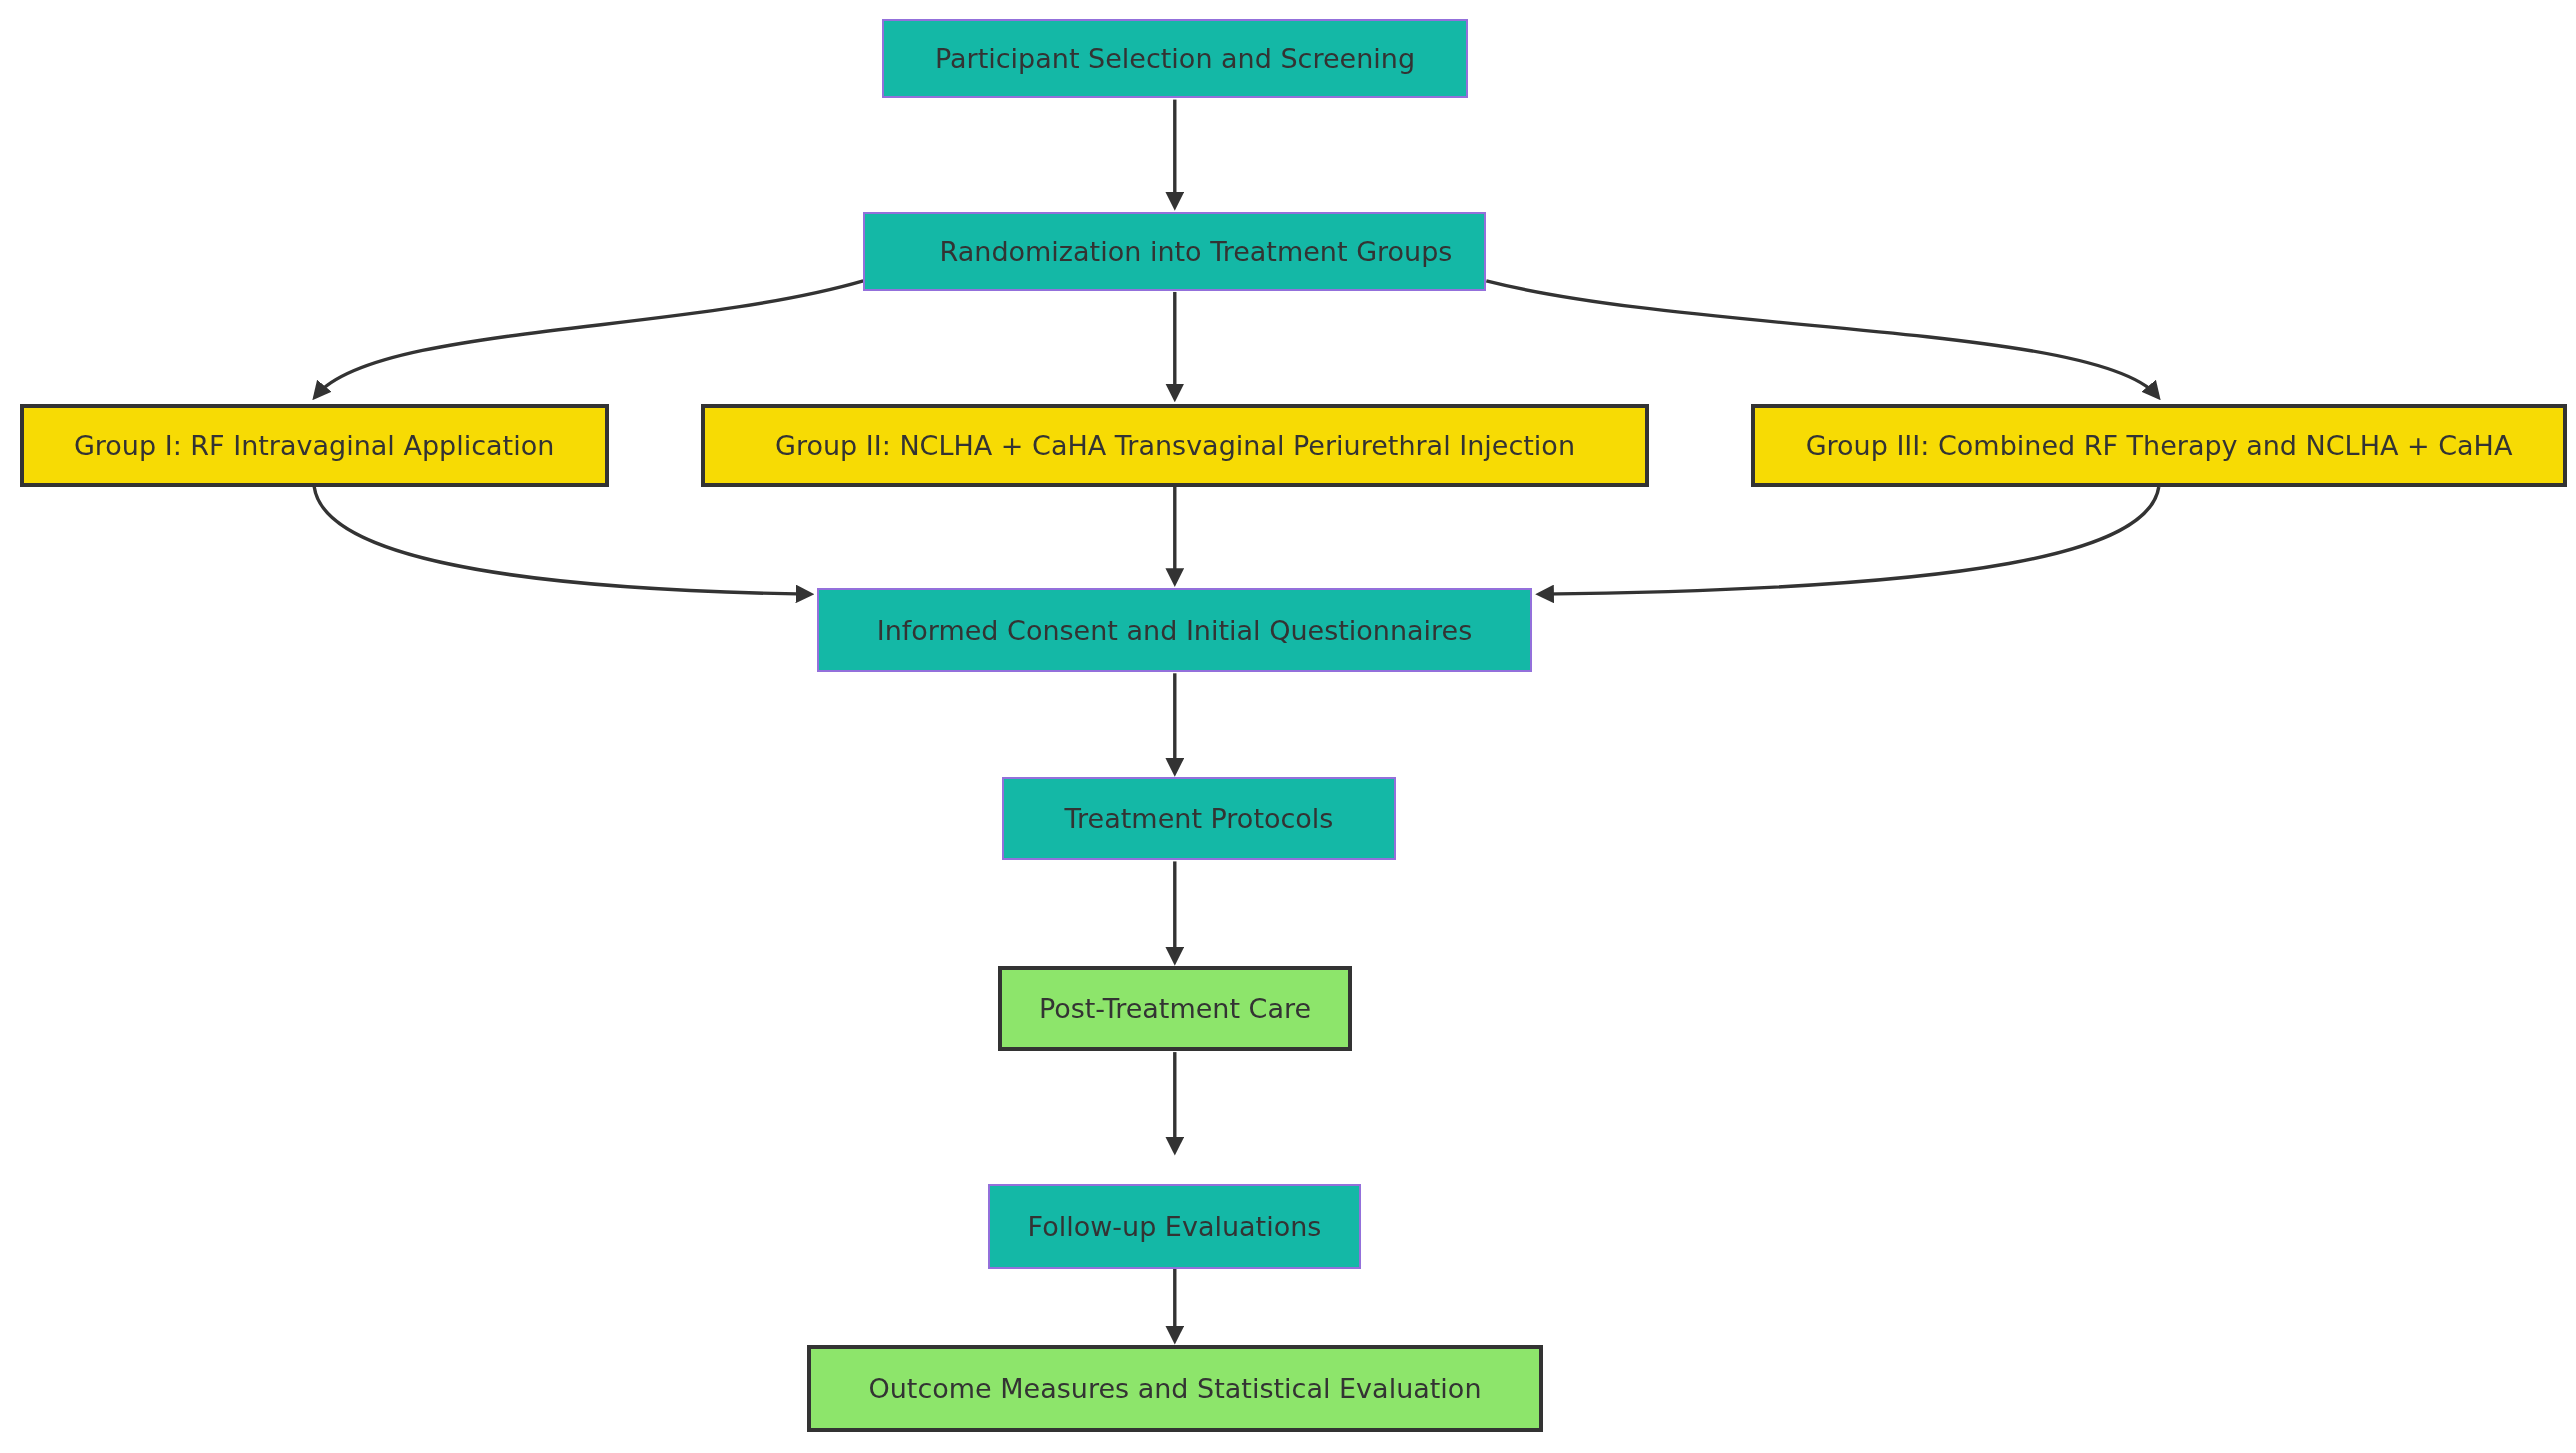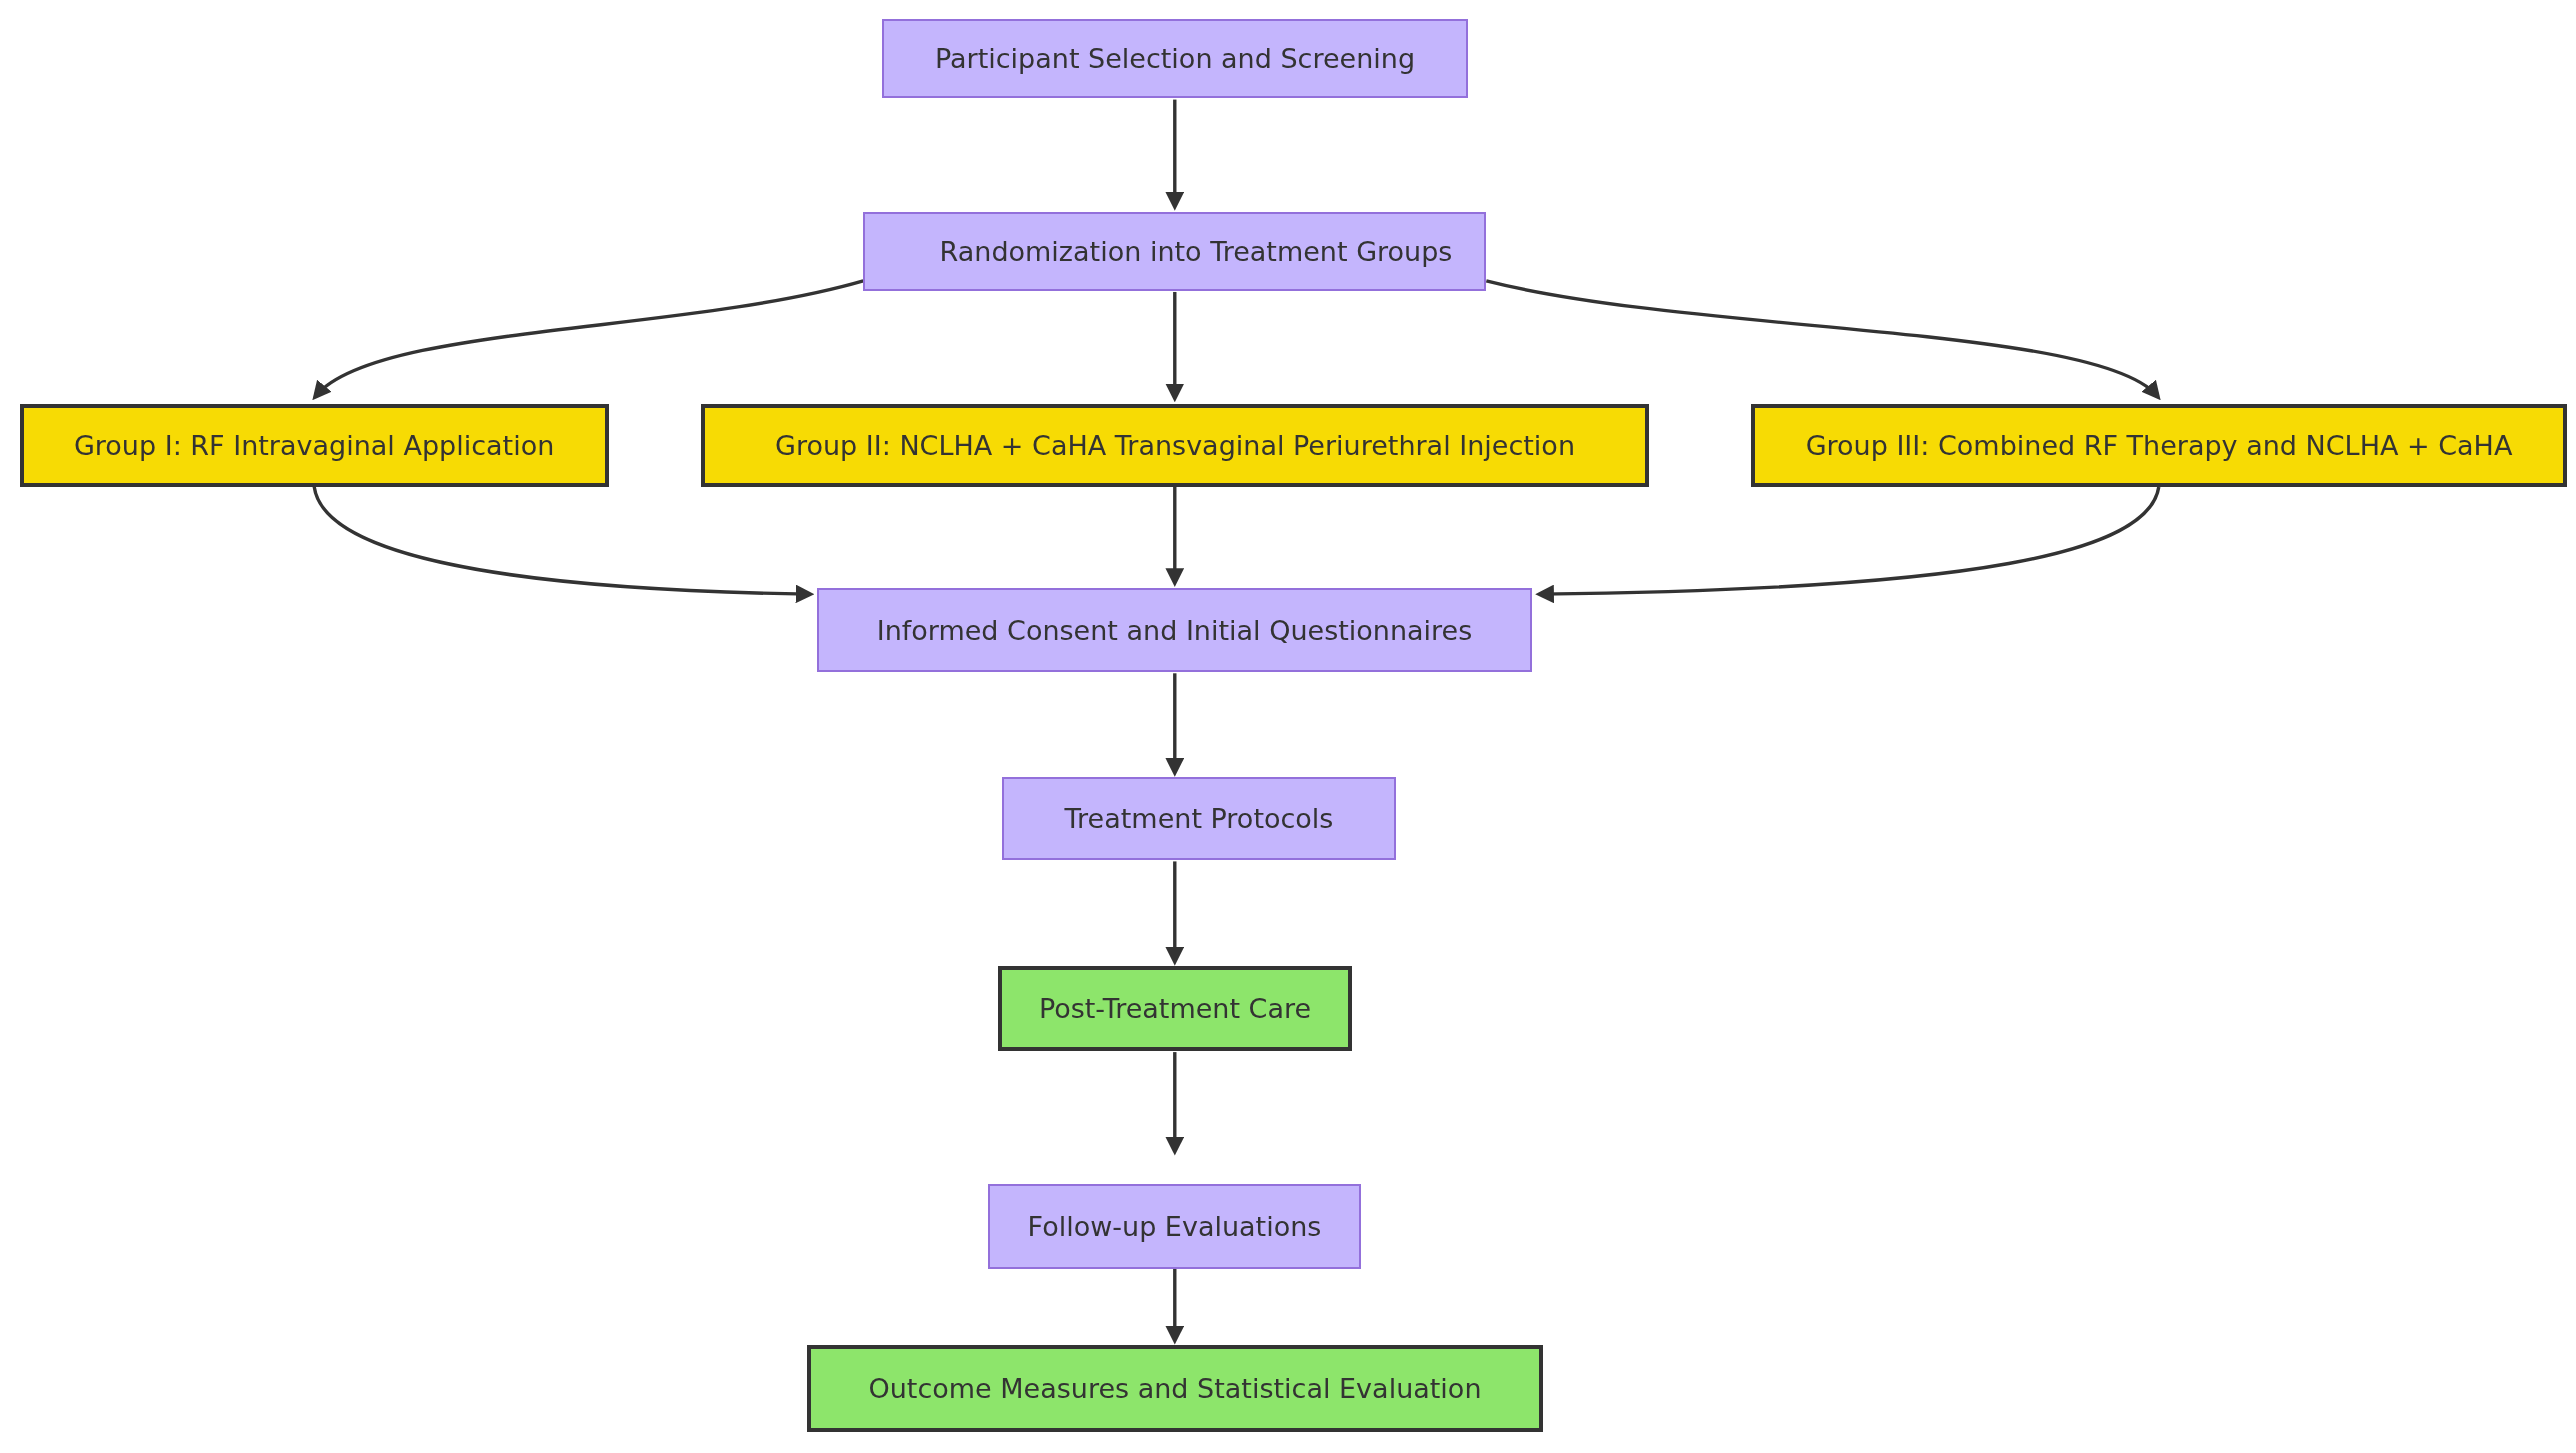--- a/index.html
+++ b/index.html
@@ -29,21 +29,21 @@
     display: flex;
     align-items: center;
     justify-content: center;
     box-sizing: border-box;
     white-space: nowrap;
     font-size: 27px;
     color: #333333;
     text-align: center;
   }
   .node.lavender {
-    background: #c4b5fd;
+    background: #14b8a6;
     border: 2.6px solid #9370DB;
     justify-content: center;
   }
   .node.yellow {
     background: #F7DB04;
     border: 4.3px solid #333333;
   }
   .node.green {
     background: #8DE56B;
     border: 4.3px solid #333333;

